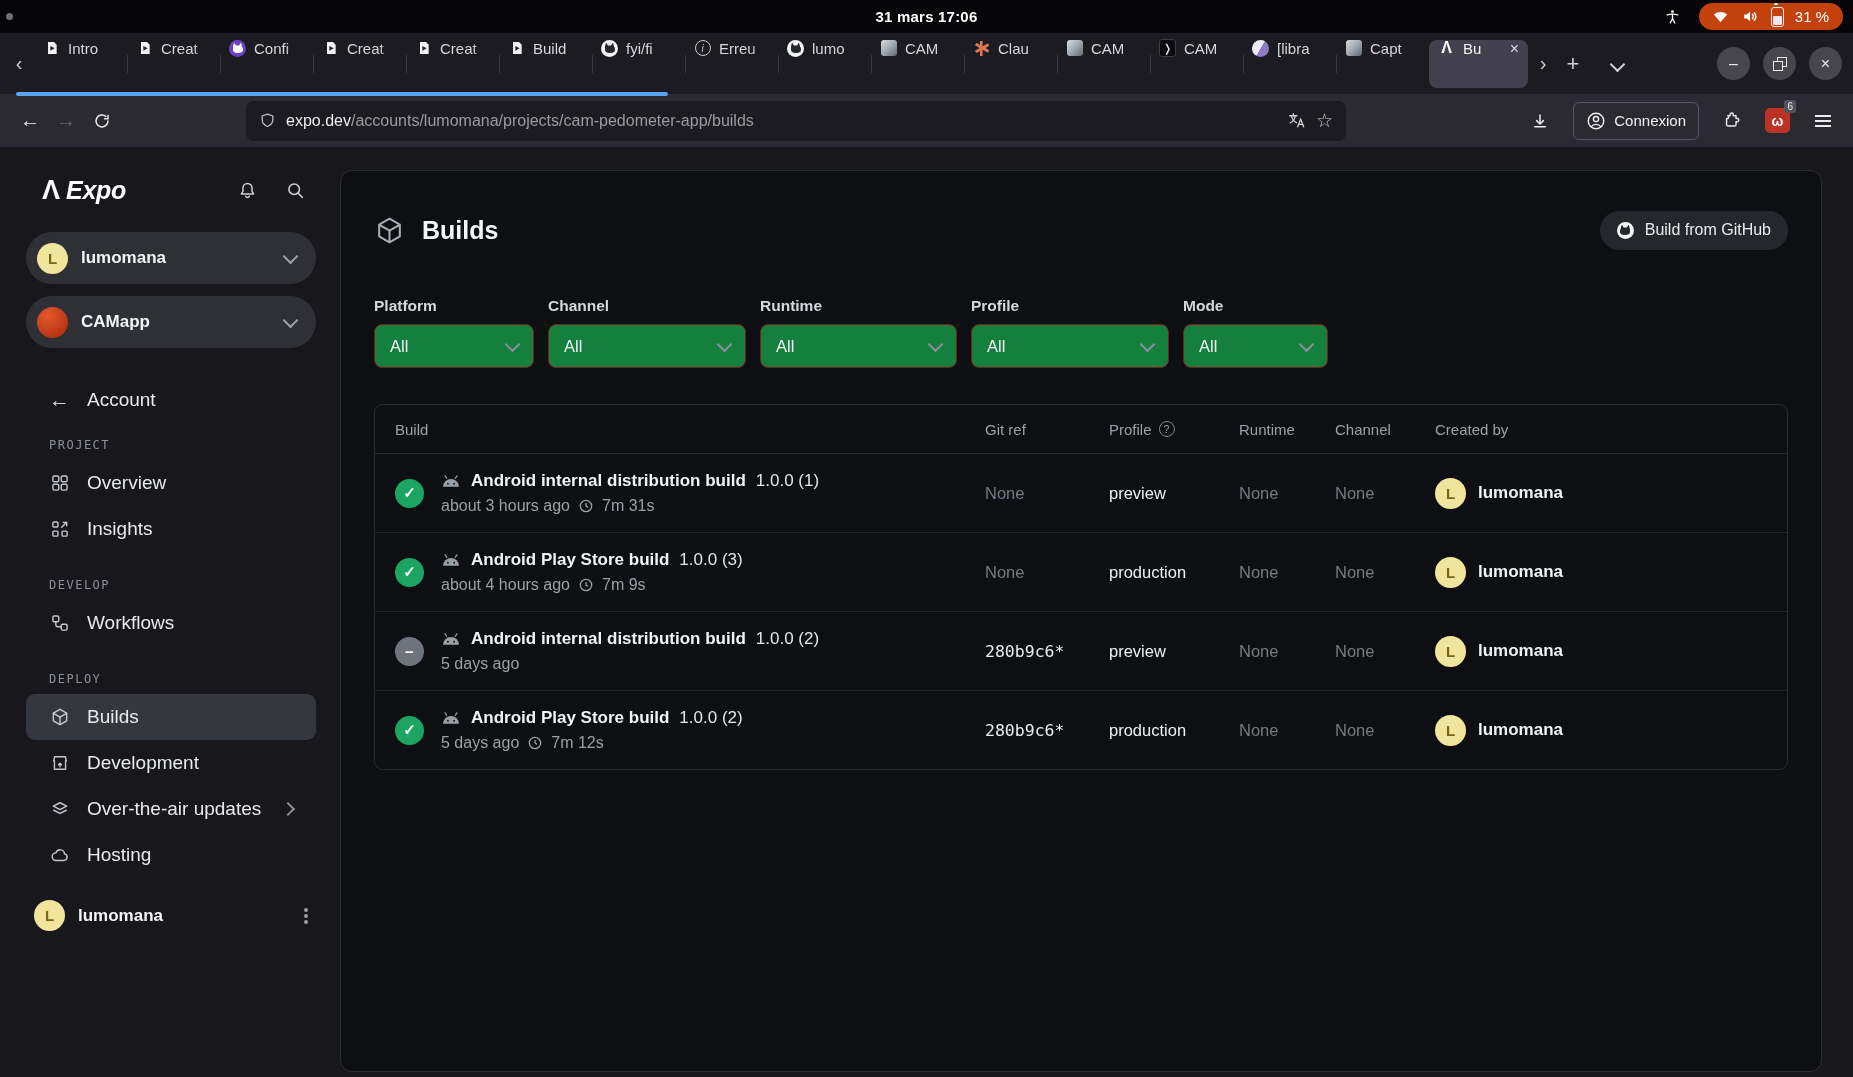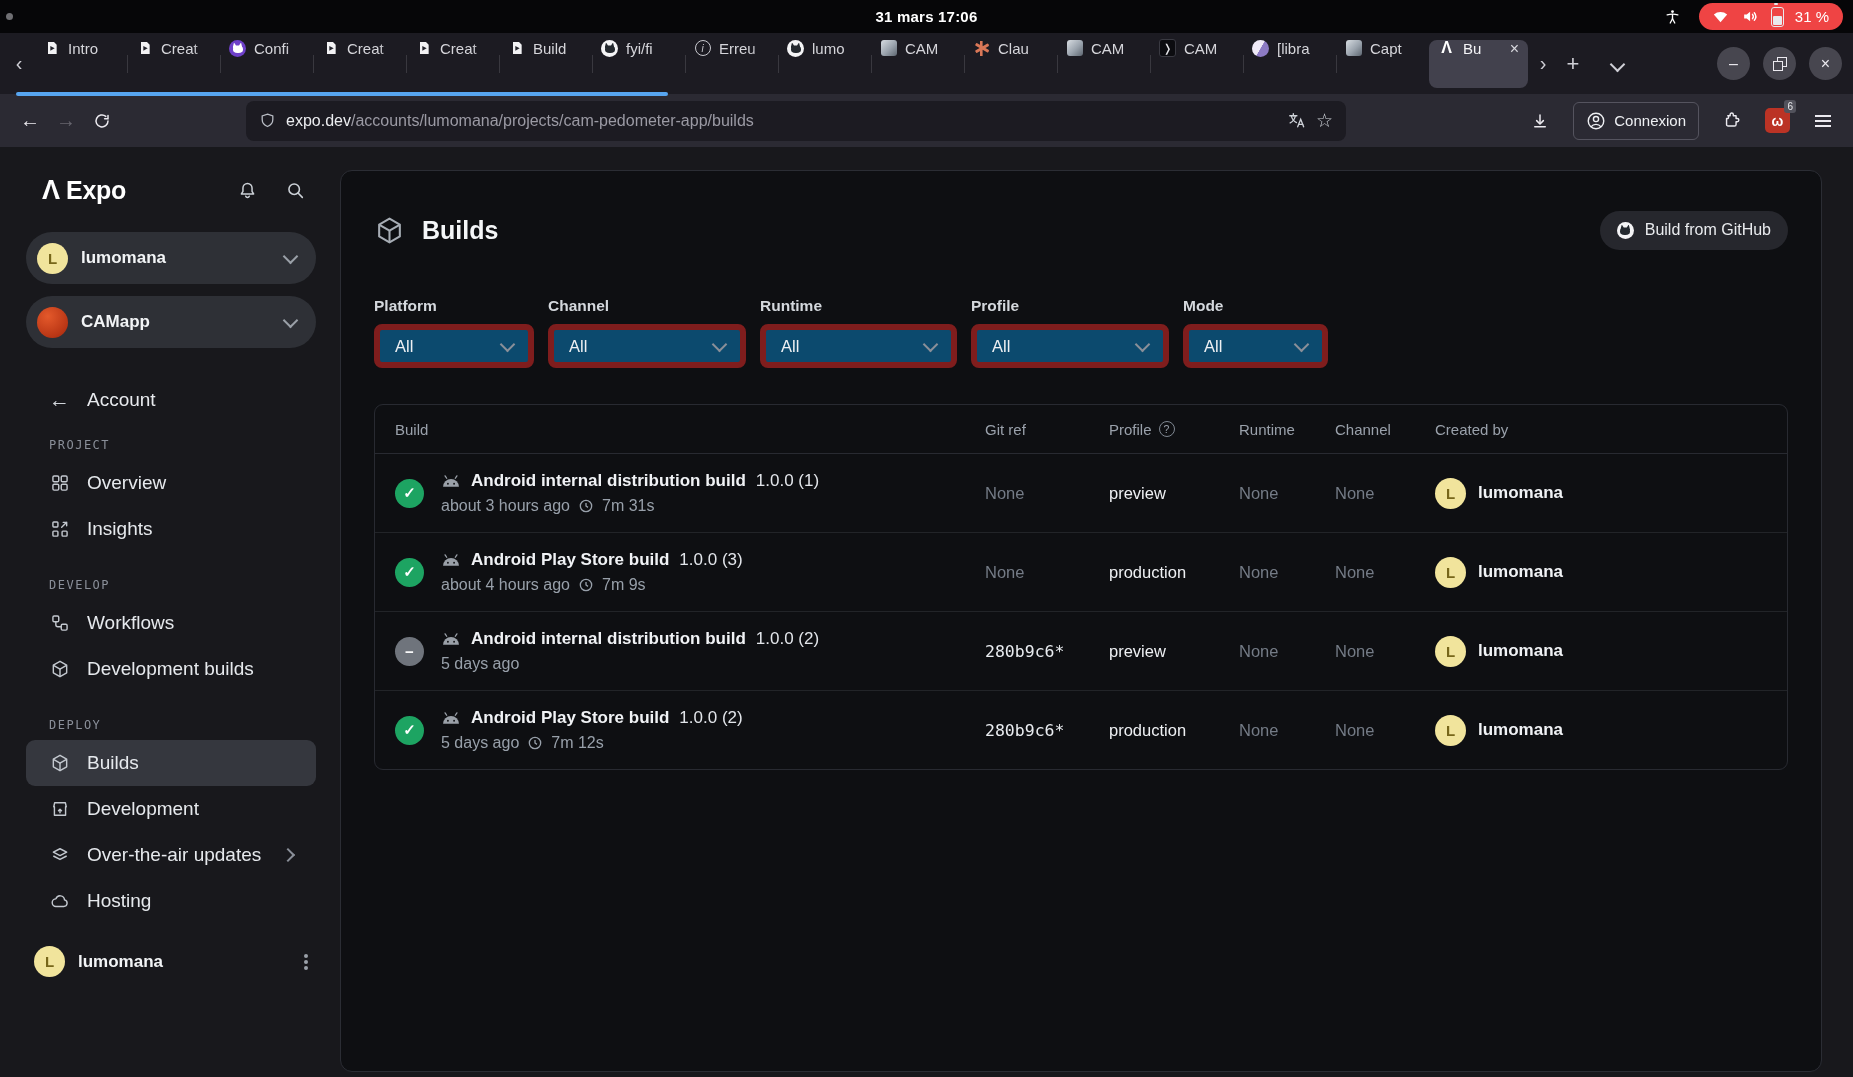--- a/index.html
+++ b/index.html
@@ -3,21 +3,21 @@
 <meta charset="utf-8">
 <style>
   html,body{margin:0;padding:0;background:#000;font-family:"Liberation Sans",sans-serif;}
   .screen{position:relative;width:1853px;height:1077px;overflow:hidden;background:#18181c;}
 
   
   .sysbar{position:absolute;top:0;left:0;right:0;height:33px;background:#060608;display:flex;align-items:center;justify-content:center;}
   .sys-clock{font-size:15px;font-weight:600;color:#fff;letter-spacing:.2px;}
   .corner-dot{position:absolute;left:6px;top:13px;width:7px;height:7px;border-radius:50%;background:#6f6f73;}
   .sys-right{position:absolute;right:10px;top:0;height:33px;display:flex;align-items:center;gap:18px;}
-  .sys-pill{display:flex;align-items:center;gap:11px;background:#ef4444;border-radius:16px;padding:0 14px 0 12px;height:27px;}
+  .sys-pill{display:flex;align-items:center;gap:11px;background:#c2410c;border-radius:16px;padding:0 14px 0 12px;height:27px;}
   .sys-pct{font-size:15px;color:#fff;}
   .bat{position:relative;width:11px;height:18px;border:1.6px solid #e9e9ec;border-radius:3px;}
   .bat::before{content:"";position:absolute;top:-4.5px;left:2px;width:4.5px;height:2px;background:#e9e9ec;border-radius:1px;}
   .bat::after{content:"";position:absolute;bottom:1px;left:1px;right:1px;height:45%;background:#e9e9ec;border-radius:1px;}
 
   
   .tabbar{position:absolute;top:33px;left:0;right:0;height:61px;background:#1c1b22;display:flex;align-items:center;padding:0 4px;}
   .tabctl{flex:none;width:30px;text-align:center;font-size:20px;color:#cfcfd6;}
   .tab{flex:none;width:93px;height:48px;display:flex;align-items:flex-start;gap:8px;padding:0 9px;box-sizing:border-box;position:relative;}
   .tab + .tab::before{content:"";position:absolute;left:0;top:15px;bottom:15px;width:1px;background:#39383f;}
@@ -67,21 +67,21 @@
   .ublock .badge{position:absolute;top:-8px;right:-6px;background:#52525c;color:#e8e8ec;font-size:10px;border-radius:3px;padding:0 3px;line-height:13px;font-weight:400;}
   .hamb{width:16px;height:2px;background:#eceaf0;box-shadow:0 -5px 0 #eceaf0,0 5px 0 #eceaf0;}
 
   
   .page{position:absolute;top:147px;left:0;right:0;bottom:0;background:#18181c;}
 
   
   .sidebar{position:absolute;left:12px;top:0;width:318px;bottom:0;}
   .brand-row{display:flex;align-items:center;margin:28px 24px 0 30px;}
   .brand-caret{font-size:27px;font-weight:700;color:#fff;margin-right:7px;letter-spacing:-1px;}
-  .brand-name{font-size:25px;font-weight:700;color:#fff;letter-spacing:-.3px;}
+  .brand-name{font-size:25px;font-weight:700;color:#fff;letter-spacing:-.3px;font-style:italic;}
   .brand-icons{margin-left:auto;display:flex;gap:27px;color:#ccd1d7;align-items:center;}
   .pill{margin:0 14px;height:52px;border-radius:26px;background:#2e3036;display:flex;align-items:center;gap:13px;padding:0 20px 0 11px;box-sizing:border-box;}
   .pill.account{margin-top:26px;}
   .pill.project{margin-top:12px;}
   .avatar{flex:none;width:31px;height:31px;border-radius:50%;background:#f1e49c;color:#77661a;display:flex;align-items:center;justify-content:center;font-weight:700;font-size:15px;}
   .proj-avatar{flex:none;width:31px;height:31px;border-radius:50%;background:radial-gradient(circle at 35% 30%,#e4592b,#b93615 70%,#99270e);}
   .pill-name{font-size:17px;font-weight:700;color:#f2f4f6;}
   .chev{width:9px;height:9px;border-right:2px solid #9aa0a8;border-bottom:2px solid #9aa0a8;transform:rotate(45deg);margin-top:-4px;}
   .chev.end{margin-left:auto;}
   .back-row{display:flex;align-items:center;gap:17px;margin:40px 0 0 37px;color:#e8eaee;font-size:19px;}
@@ -96,21 +96,21 @@
   .kebab{margin-left:auto;width:4px;height:4px;border-radius:50%;background:#9aa0a8;box-shadow:0 -6px 0 #9aa0a8,0 6px 0 #9aa0a8;}
 
   
   .panel{position:absolute;left:340px;top:23px;width:1482px;height:902px;background:#0e0f12;border:1px solid #2b2d34;border-radius:12px;box-sizing:border-box;padding:0 33px;}
   .panel-head{margin-top:36px;height:46px;display:flex;align-items:center;}
   .head-icon{color:#a7adb5;margin-right:17px;display:flex;}
   .panel-title{font-size:25px;font-weight:700;color:#f4f6f8;}
   .gh-btn{margin-left:auto;height:39px;border-radius:20px;background:#26272d;display:flex;align-items:center;gap:11px;padding:0 17px;color:#e9ebee;font-size:16px;}
   .filters{display:flex;gap:14px;margin-top:20px;}
   .flabel{font-size:15.5px;color:#d4d8dd;font-weight:600;margin-bottom:9px;margin-top:24px;}
-  .fselect{height:44px;border:6px solid #7f1d1d;background:#0c4a6e;border-radius:8px;display:flex;align-items:center;padding:0 15px;box-sizing:border-box;color:#eef0f3;font-size:16.5px;}
+  .fselect{height:44px;border:1px solid #7f1d1d;background:#15803d;border-radius:8px;display:flex;align-items:center;padding:0 15px;box-sizing:border-box;color:#eef0f3;font-size:16.5px;}
   .fselect .chev{margin-left:auto;border-color:#8a8f99;}
   .w160{width:160px}.w198{width:198px}.w197{width:197px}.w145{width:145px}
 
   .table{margin-top:36px;border:1px solid #282a31;border-radius:9px;overflow:hidden;}
   .trow{display:grid;grid-template-columns:610px 124px 130px 96px 100px 1fr;align-items:center;}
   .thead{height:48px;border-bottom:1px solid #282a31;color:#9aa1ab;font-size:15px;}
   .hcell{display:flex;align-items:center;}
   .hcell.first{padding-left:20px;}
   .qmark{width:16px;height:16px;border:1.2px solid #7f8791;border-radius:50%;font-size:10.5px;color:#9aa1ab;display:inline-flex;align-items:center;justify-content:center;margin-left:7px;box-sizing:border-box;}
   .tbody-row{height:78px;border-bottom:1px solid #222428;}
@@ -413,30 +413,20 @@
       <div class="side-item">
         <span class="sicon">
           <svg width="20" height="20" viewBox="0 0 24 24" fill="none" stroke="currentColor" stroke-width="1.7" stroke-linecap="round">
               <rect x="3.5" y="3.5" width="7" height="7" rx="1.5"></rect>
               <rect x="13.5" y="13.5" width="7" height="7" rx="1.5"></rect>
               <path d="M7 10.5v3.5a2.5 2.5 0 0 0 2.5 2.5h4"></path>
             </svg>
         </span>
         <span>Workflows</span>
       </div>
-      <div class="side-item">
-        <span class="sicon">
-          <svg width="20" height="20" viewBox="0 0 24 24" fill="none" stroke="currentColor" stroke-width="1.7" stroke-linejoin="round">
-              <path d="M12 2.8l8 4.6v9.2l-8 4.6-8-4.6V7.4z"></path>
-              <path d="M4.2 7.6l7.8 4.5 7.8-4.5"></path>
-              <path d="M12 12.1V21"></path>
-            </svg>
-        </span>
-        <span>Development builds</span>
-      </div>
 
       <div class="sec-label">DEPLOY</div>
       <div class="side-item active">
         <span class="sicon">
           <svg width="20" height="20" viewBox="0 0 24 24" fill="none" stroke="currentColor" stroke-width="1.7" stroke-linejoin="round">
               <path d="M12 2.8l8 4.6v9.2l-8 4.6-8-4.6V7.4z"></path>
               <path d="M4.2 7.6l7.8 4.5 7.8-4.5"></path>
               <path d="M12 12.1V21"></path>
             </svg>
         </span>

